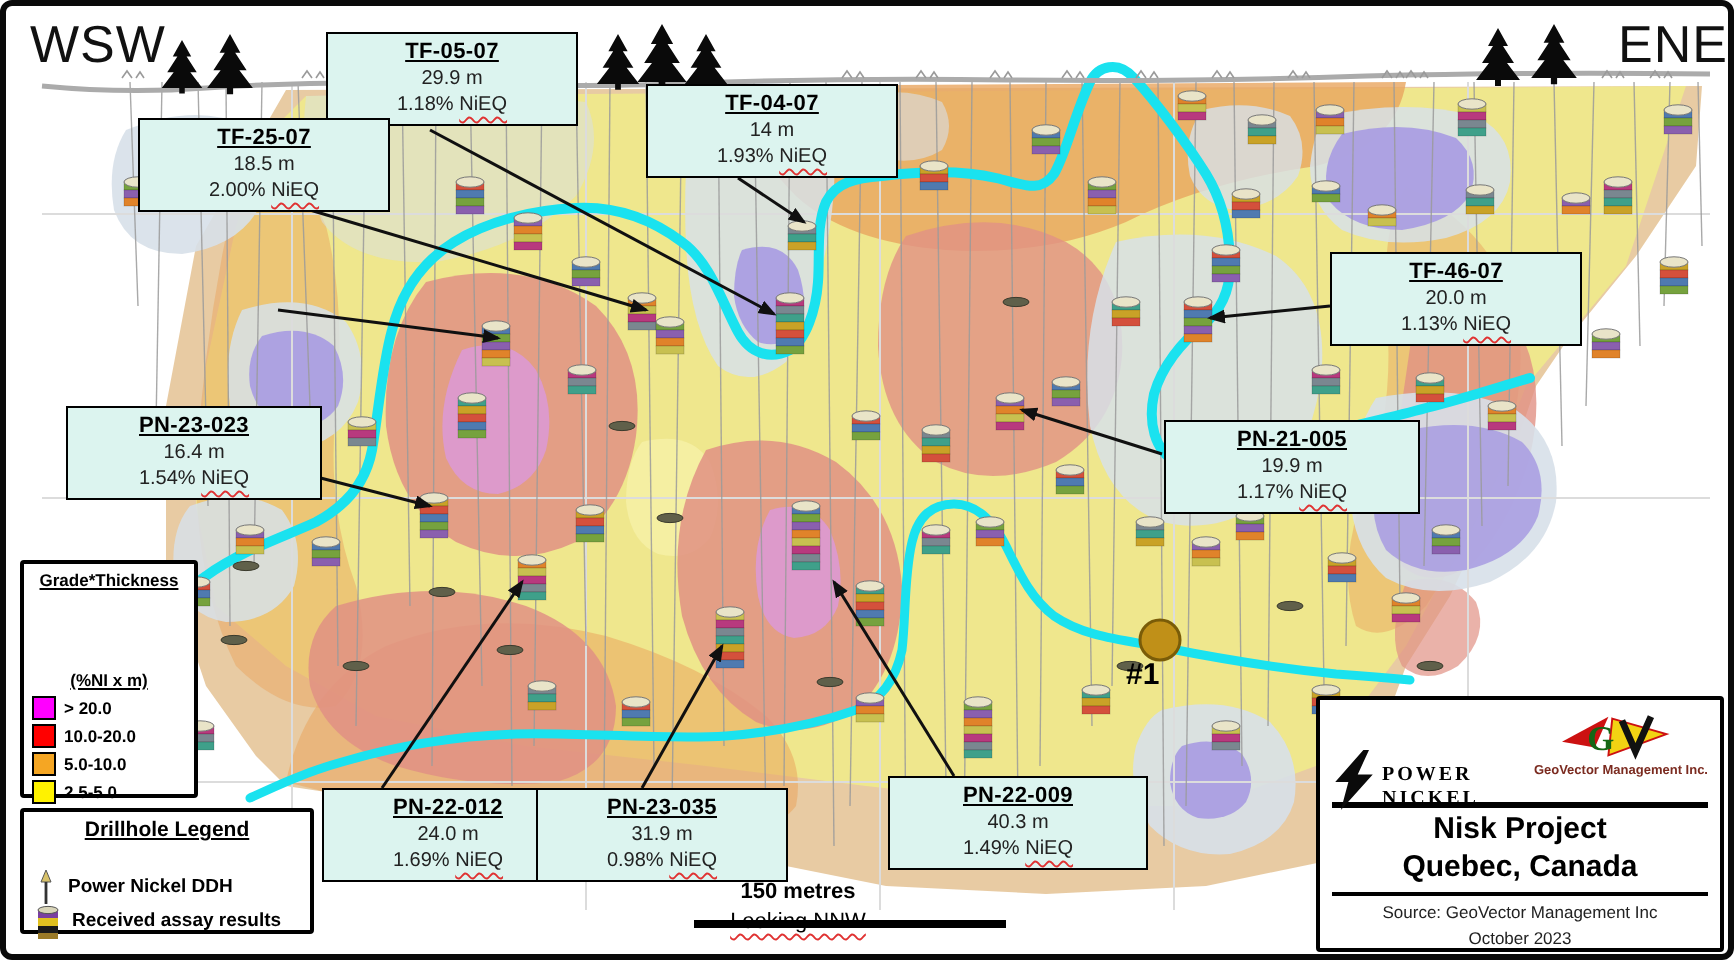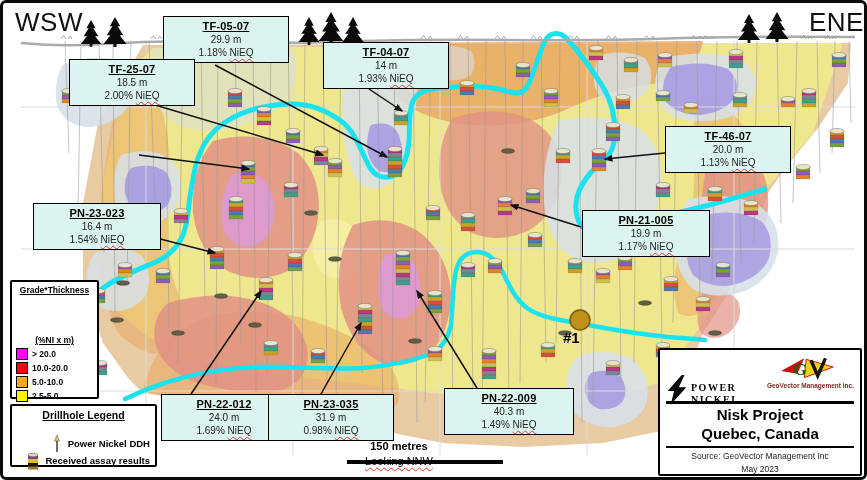--- a/index.html
+++ b/index.html
@@ -16,21 +16,21 @@
   .legend-box{position:absolute;z-index:6;background:#fff;border:2px solid #000;border-radius:2px;box-sizing:border-box;}
   #grade-legend{left:7px;top:277px;width:89px;height:119px;padding:3px 4px;}
   .gl-title{display:block;text-align:center;font-size:8.5px;font-weight:bold;text-decoration:underline;}
   .gl-sub{display:block;text-align:center;font-size:8.5px;font-weight:bold;text-decoration:underline;margin-bottom:3px;margin-top:40px;}
   .gl-row{display:flex;align-items:center;gap:4px;margin:2px 0;}
   .gl-sw{width:10px;height:10px;border:1px solid #000;flex:0 0 auto;}
   .gl-lb{font-size:8.5px;font-weight:bold;}
   .gl-foot{display:block;font-size:7px;margin-top:3px;color:#222;}
   #dh-legend{left:7px;top:401px;width:147px;height:63px;padding:3px 5px;}
   .dh-title{display:block;text-align:center;font-size:10.5px;font-weight:bold;text-decoration:underline;margin-bottom:14px;}
-  .dh-row{display:flex;align-items:center;gap:5px;height:17px;justify-content:flex-end;}
+  .dh-row{display:flex;align-items:center;gap:5px;height:17px;}
   .dh-lb{font-size:9.5px;font-weight:bold;}
   #scale-text{left:336px;top:437px;width:120px;text-align:center;font-size:11px;font-weight:bold;}
   #scale-bar{left:344px;top:457px;width:156px;height:4px;background:#000;}
   #scale-view{left:336px;top:452px;width:120px;text-align:center;font-size:11px;font-weight:normal;}
   #pit-label{left:560px;top:326px;font-size:15px;font-weight:bold;}
   #title-block{position:absolute;left:655px;top:345px;width:204px;height:128px;z-index:6;background:#fff;
                border:2px solid #000;border-radius:2px;box-sizing:border-box;padding:3px 4px 2px;}
   .tb-logos{display:flex;justify-content:space-between;align-items:flex-start;height:45px;padding:2px 2px 0;}
   .pn-logo{display:flex;align-items:flex-end;gap:3px;margin-top:20px;}
   .pn-text{font-family:"Liberation Serif",serif;font-weight:bold;font-size:10px;letter-spacing:1.5px;line-height:1.15;}
@@ -669,16 +669,16 @@
           <path d="M31,5 L38,21 L46,3" stroke="#111" stroke-width="3.5" fill="none"></path>
         </svg>
         <span class="gv-caption">GeoVector Management Inc.</span>
       </div>
     </div>
     <div class="tb-rule"></div>
     <div class="tb-project">Nisk Project</div>
     <div class="tb-project">Quebec, Canada</div>
     <div class="tb-rule2"></div>
     <div class="tb-small">Source: GeoVector Management Inc</div>
-    <div class="tb-small">May 2023</div>
+    <div class="tb-small">October 2023</div>
   </div>
 
 </div>
 
 </body></html>

